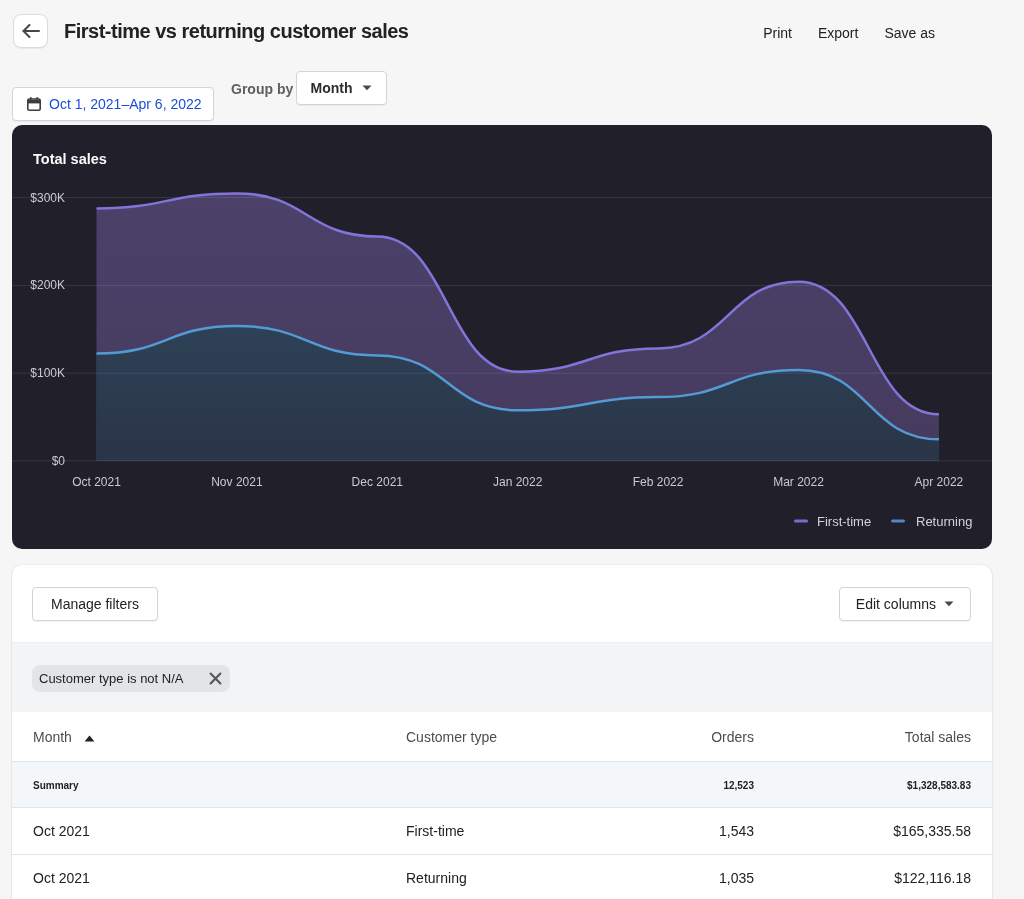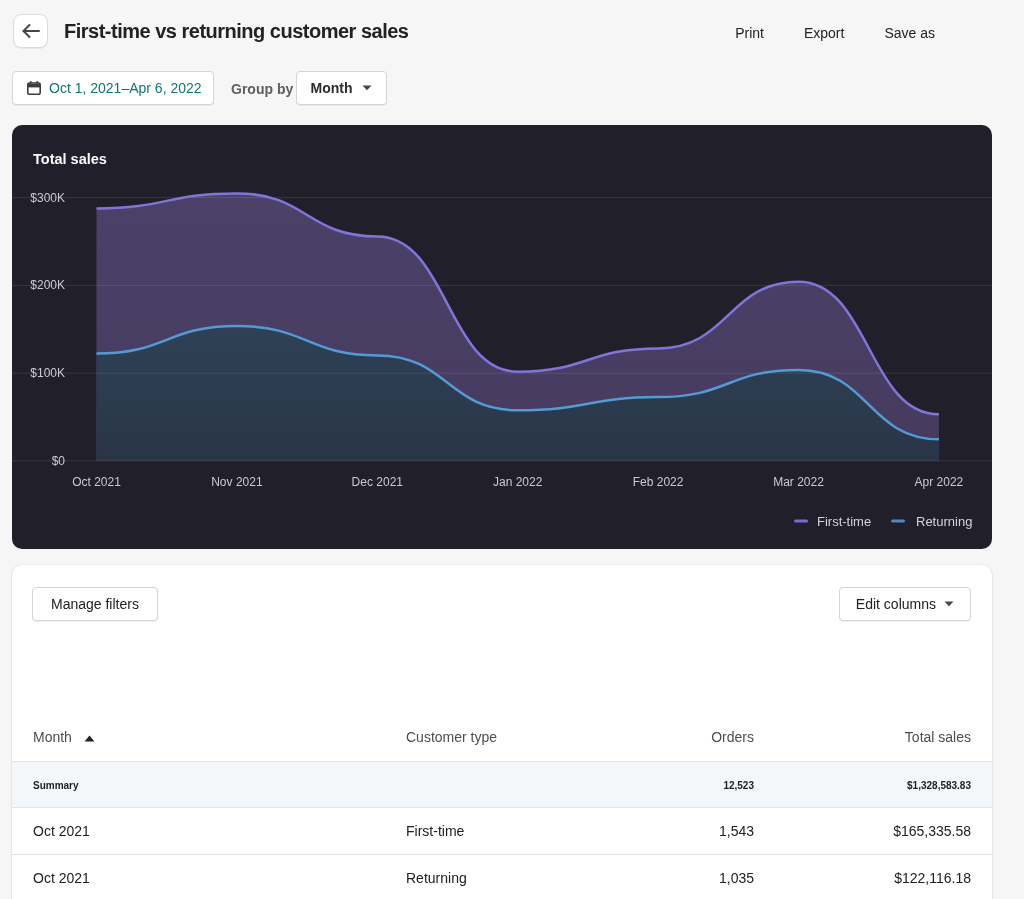--- a/index.html
+++ b/index.html
@@ -3,24 +3,24 @@
 <meta charset="utf-8">
 <style>
 * { margin:0; padding:0; box-sizing:border-box; }
 html,body { width:1024px; height:899px; background:#f6f6f7; font-family:"Liberation Sans", sans-serif; overflow:hidden; }
 .page { position:relative; width:980px; height:899px; }
 
 
 .backbtn { position:absolute; left:13px; top:14px; width:35px; height:34px; background:#fff; border:1px solid #d9dbde; border-radius:8px; box-shadow:0 1px 0 rgba(0,0,0,0.05); display:flex; align-items:center; justify-content:center; }
 .title { position:absolute; left:64px; top:20px; font-size:20px; font-weight:700; color:#202223; letter-spacing:-0.5px; }
 .actions { position:absolute; right:45px; top:25px; font-size:14px; color:#202223; font-weight:500; }
-.actions span { margin-left:40px; }
+.actions span { margin-left:26px; }
 
 
-.datebtn { position:absolute; left:12px; top:71px; height:34px; width:202px; background:#fff; border:1px solid #d2d5d8; border-radius:4px; box-shadow:0 1px 0 rgba(0,0,0,0.05); display:flex; align-items:center; padding-left:13px; font-size:14px; color:#0f766e; }
+.datebtn { position:absolute; left:12px; top:87px; height:34px; width:202px; background:#fff; border:1px solid #d2d5d8; border-radius:4px; box-shadow:0 1px 0 rgba(0,0,0,0.05); display:flex; align-items:center; padding-left:13px; font-size:14px; color:#1d4ed8; }
 .datebtn svg { margin-right:7px; }
 .groupby { position:absolute; left:231px; top:81px; font-size:14px; color:#5c6063;font-weight:bold; }
 .monthsel { position:absolute; left:296px; top:71px; height:34px; width:91px; background:#fff; border:1px solid #d2d5d8; border-radius:4px; box-shadow:0 1px 0 rgba(0,0,0,0.05); display:flex; align-items:center; justify-content:center; font-size:14px; font-weight:600; color:#2a2c2e; }
 
 
 .chartcard { position:absolute; left:12px; top:125px; width:980px; height:424px; background:#21202a; border-radius:10px; overflow:hidden; }
 
 
 .tablecard { position:absolute; left:12px; top:565px; width:980px; height:360px; background:#fff; border-radius:10px; box-shadow:0 0 2px rgba(0,0,0,0.12), 0 1px 2px rgba(0,0,0,0.1); overflow:hidden; }
 .mfbtn { position:absolute; left:20px; top:22px; height:34px; background:#fff; border:1px solid #d2d5d8; border-radius:4px; box-shadow:0 1px 0 rgba(0,0,0,0.05); display:flex; align-items:center; padding:0 18px; font-size:14px; font-weight:500; color:#202223;text-align:right; }
@@ -121,20 +121,27 @@
     </svg>
   </div>
 
   <div class="tablecard">
     <div class="mfbtn">Manage filters</div>
     <div class="ecbtn">Edit columns
       <svg width="10" height="6" viewBox="0 0 10 6">
           <path d="M0.5 0.5 L5 5.3 L9.5 0.5 Z" fill="#45484b"></path>
         </svg>
     </div>
+    <div class="filterstrip">
+      <div class="chip">Customer type is not N/A
+        <svg width="13" height="13" viewBox="0 0 13 13" stroke="#54575a" stroke-width="2.1" stroke-linecap="round">
+            <path d="M1.6 1.6 L11.4 11.4 M11.4 1.6 L1.6 11.4"></path>
+          </svg>
+      </div>
+    </div>
 
     <div class="thead">
       <span class="c1">Month
         <svg style="margin-left:8px; vertical-align:0px" width="11" height="7" viewBox="0 0 11 7">
             <path d="M5.5 0.5 L10.4 6.5 H0.6 Z" fill="#202223"></path>
           </svg>
       </span>
       <span class="c2">Customer type</span>
       <span class="co">Orders</span>
       <span class="ct">Total sales</span>

